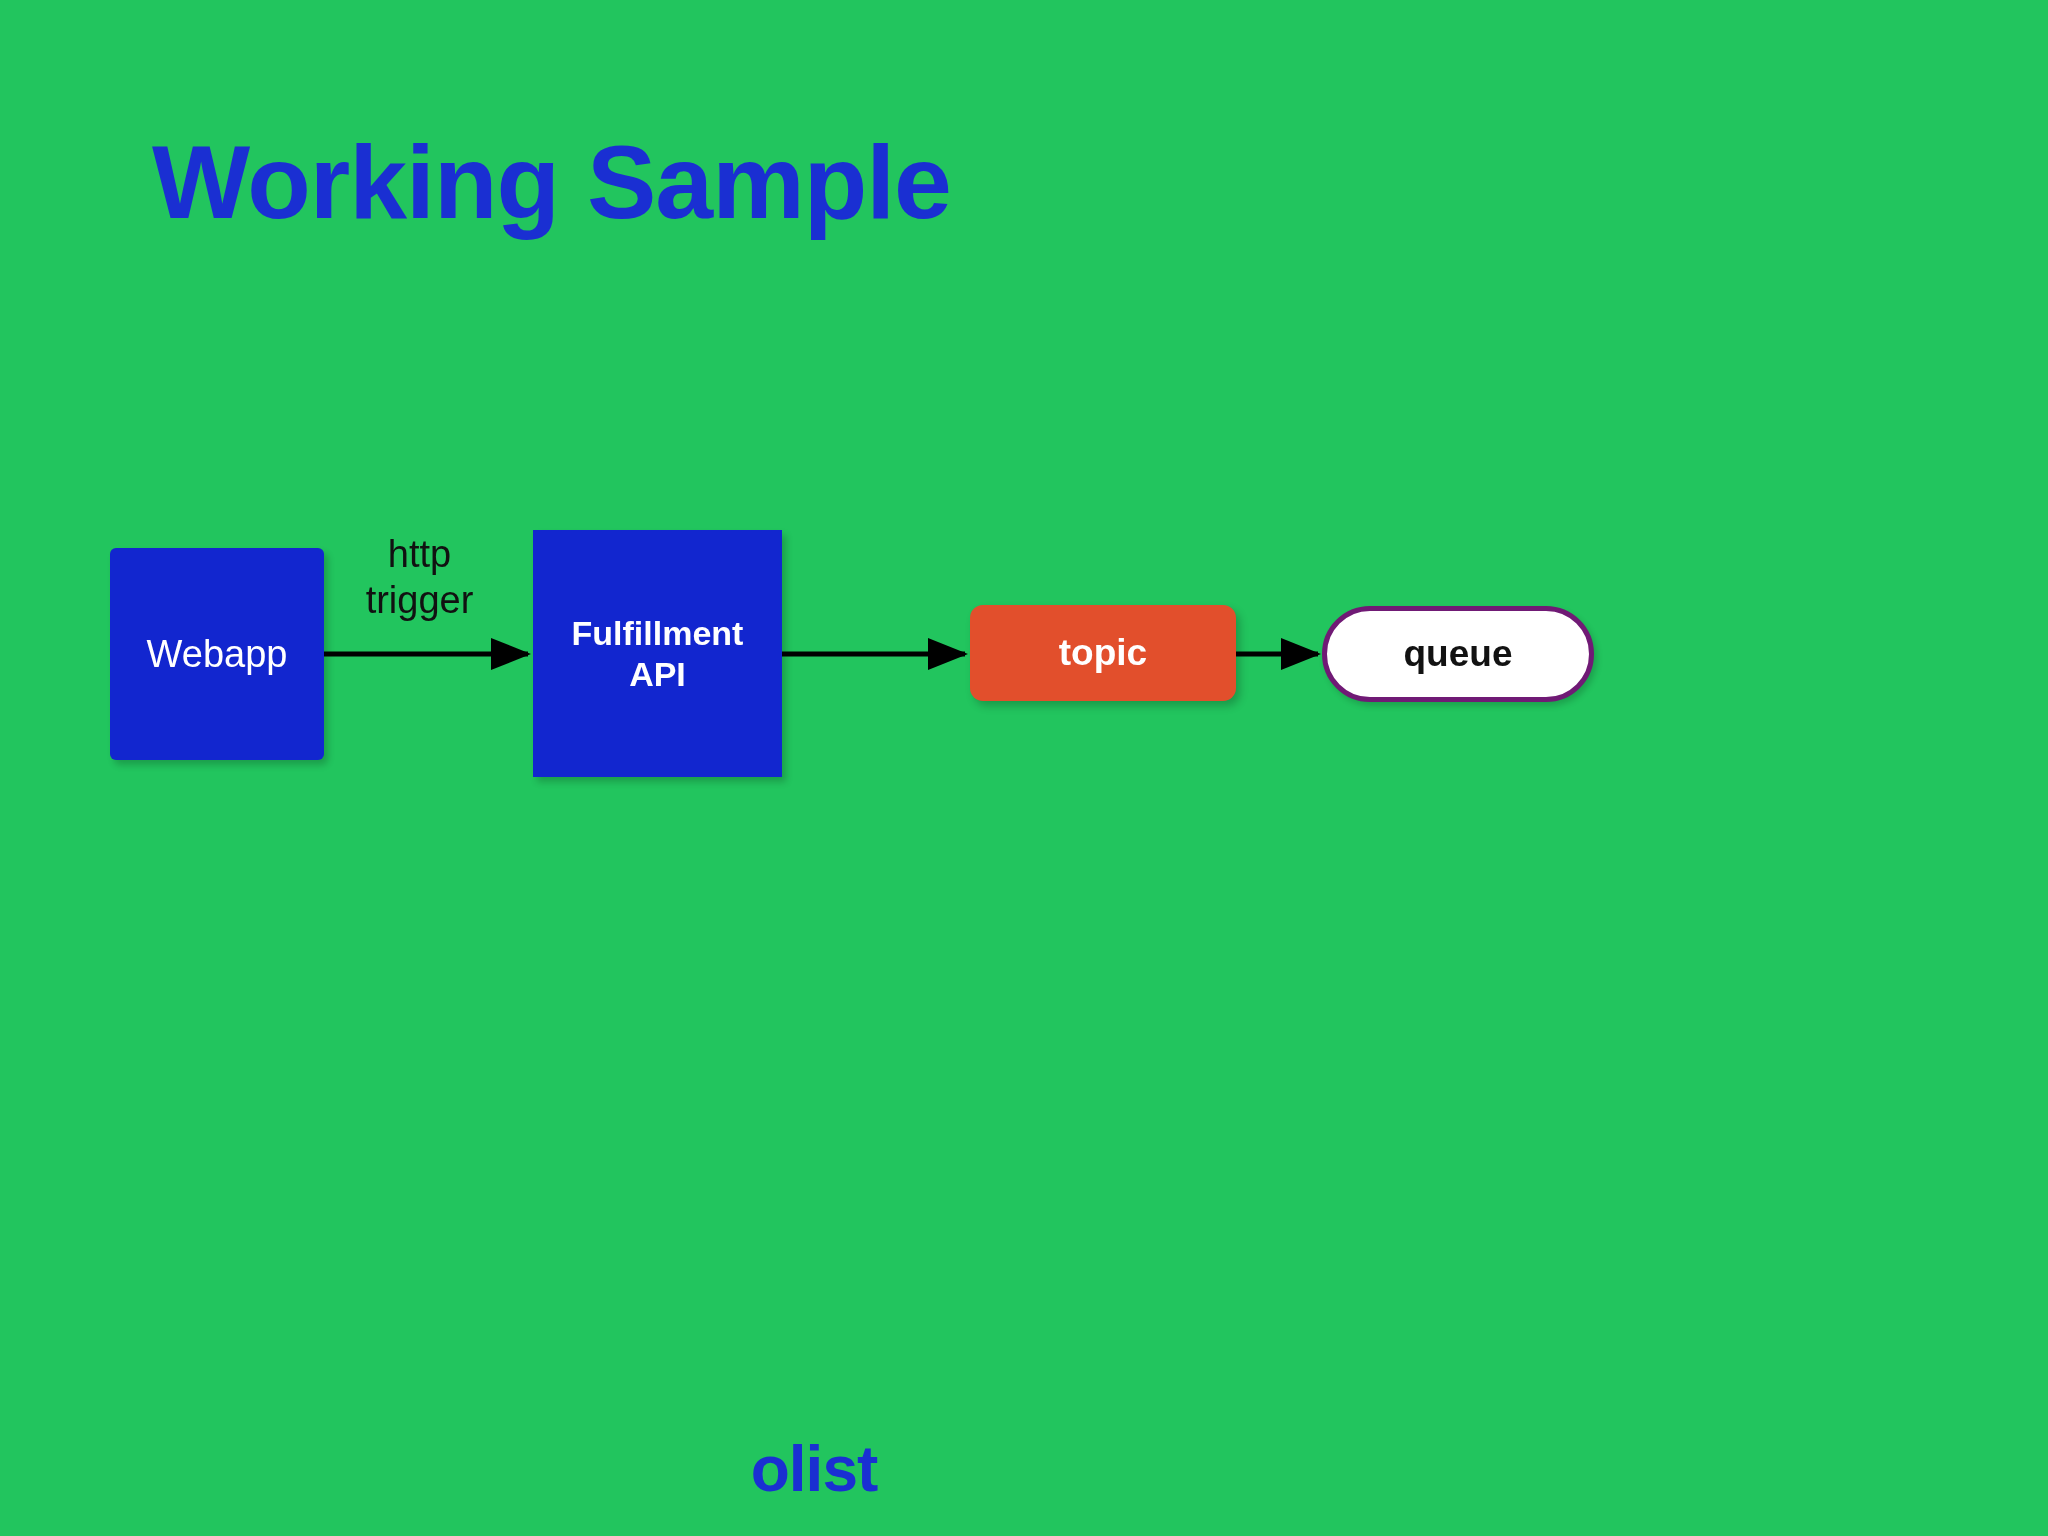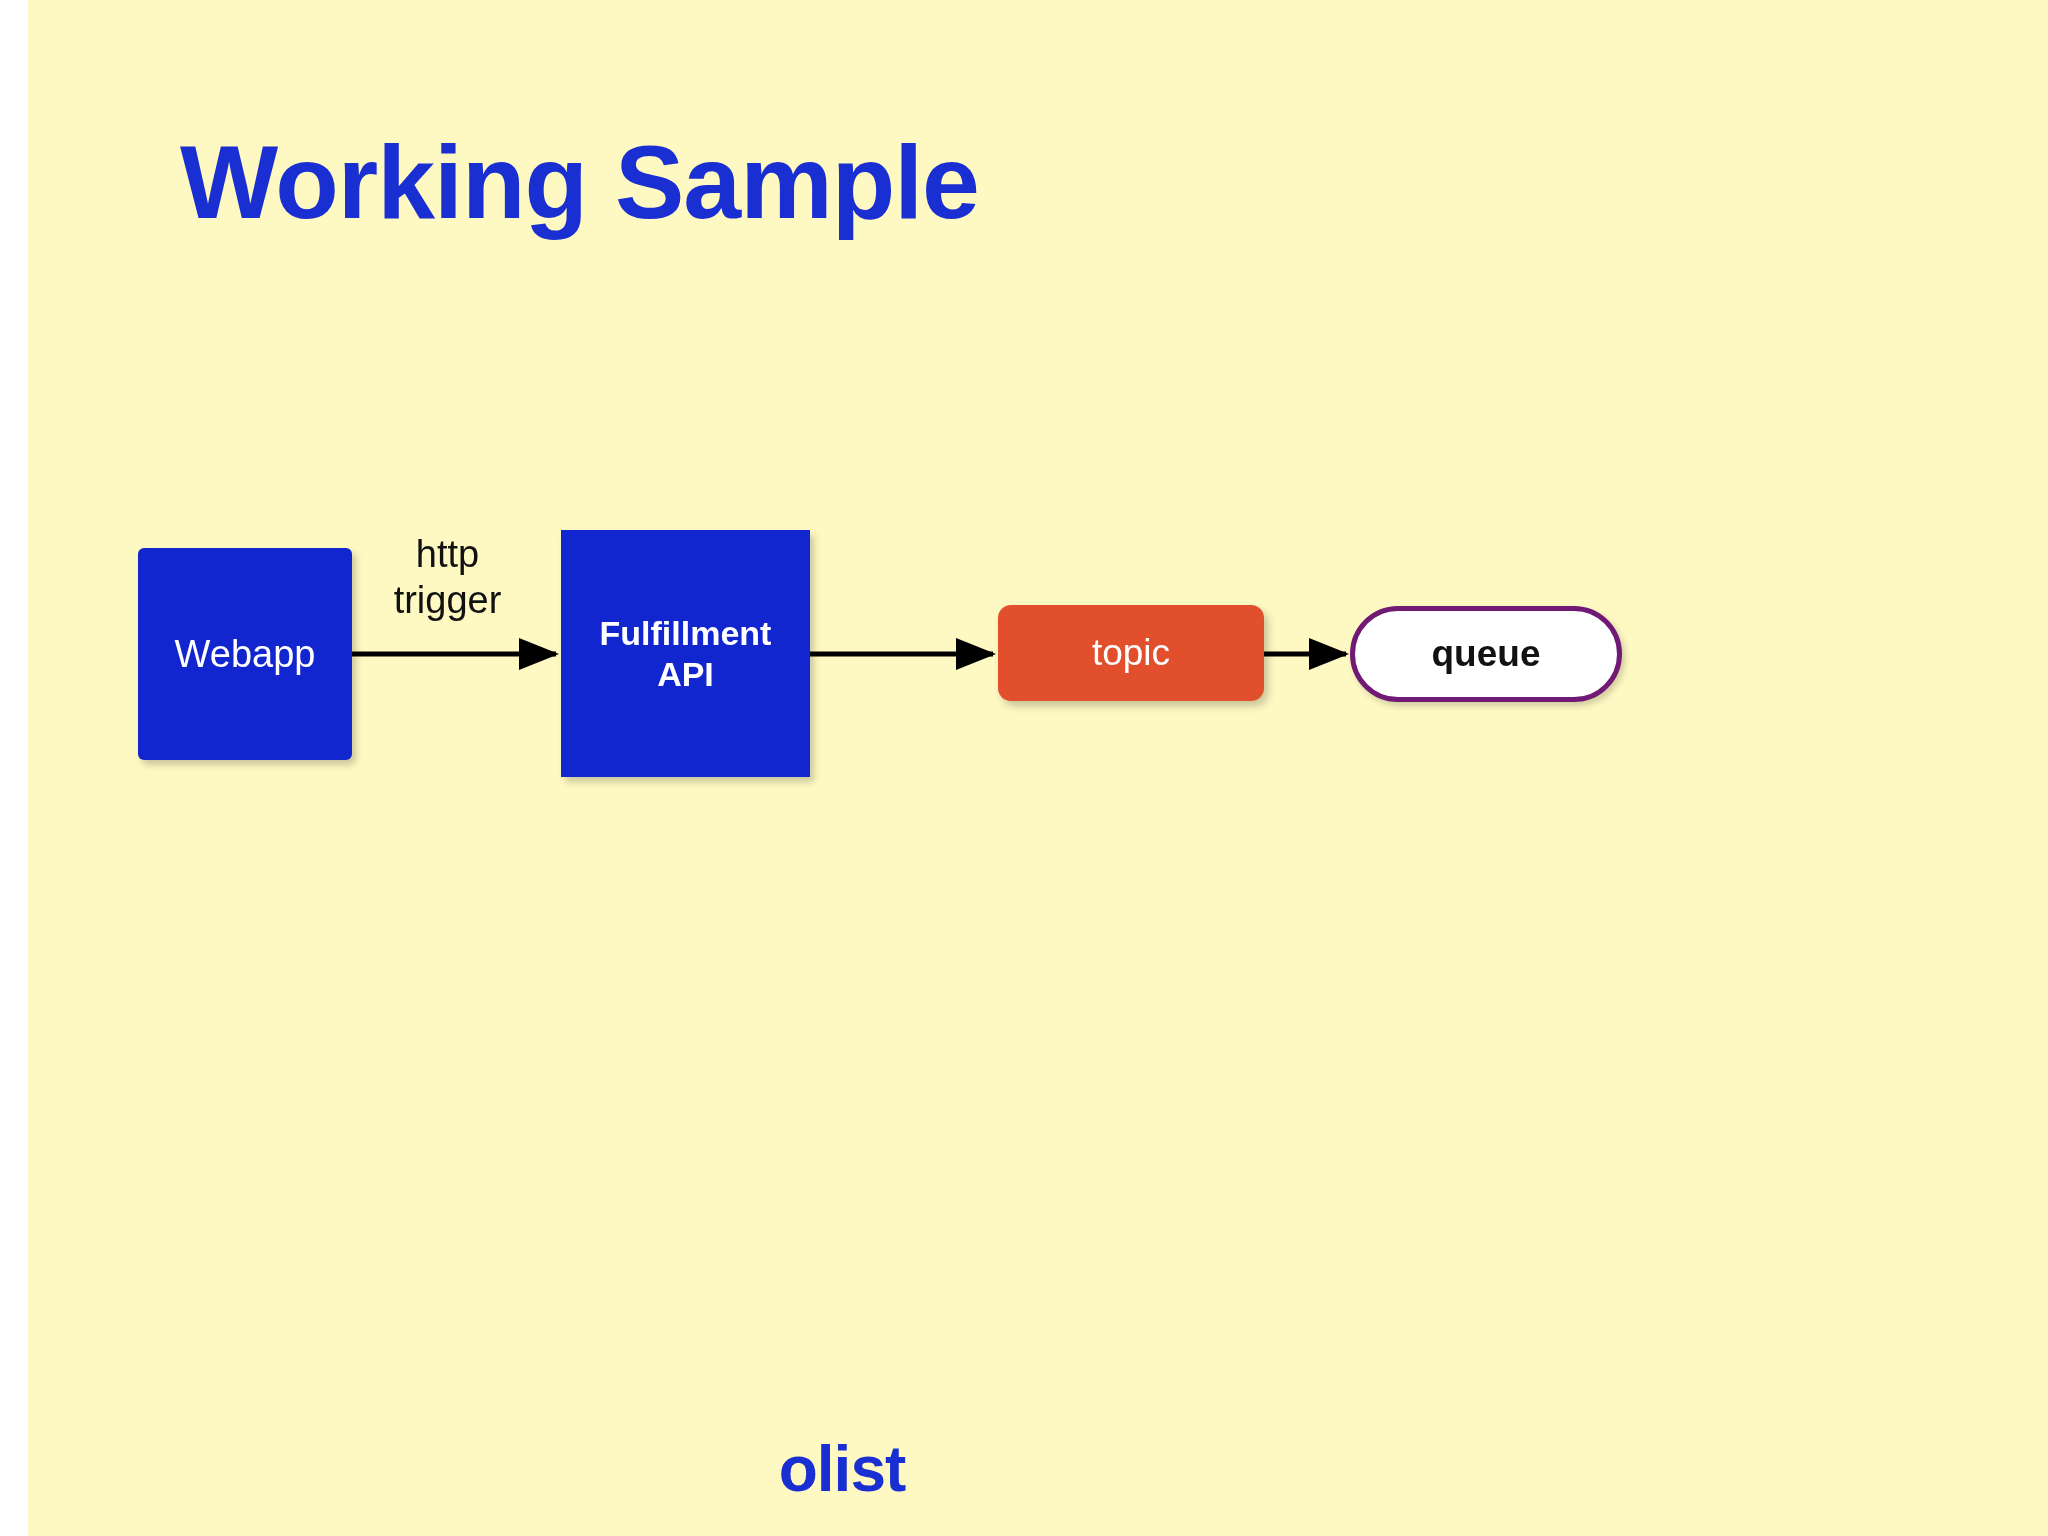--- a/index.html
+++ b/index.html
@@ -13,22 +13,21 @@
     height: 1536px;
     position: relative;
     overflow: hidden;
     font-family: "Liberation Sans", "DejaVu Sans", sans-serif;
     background: #fefefe;
   }
 
   .slide {
     position: absolute;
     inset: 0;
-    background: #fef9c3;
-    margin-left: 28px;
+    background: #22c55e;
   }
 
   
   .slide-title {
     position: absolute;
     left: 152px;
     top: 128px;
     font-size: 104px;
     line-height: 1.05;
     font-weight: 700;
@@ -82,21 +81,21 @@
   }
 
   .node-topic {
     left: 970px;
     top: 605px;
     width: 266px;
     height: 96px;
     background: #e24f2c;
     color: #ffffff;
     font-size: 37px;
-    font-weight: 400;
+    font-weight: 700;
     border-radius: 13px;
     box-shadow: 4px 5px 8px rgba(0,0,0,0.22);
   }
 
   .node-queue {
     left: 1322px;
     top: 606px;
     width: 272px;
     height: 96px;
     background: #ffffff;

